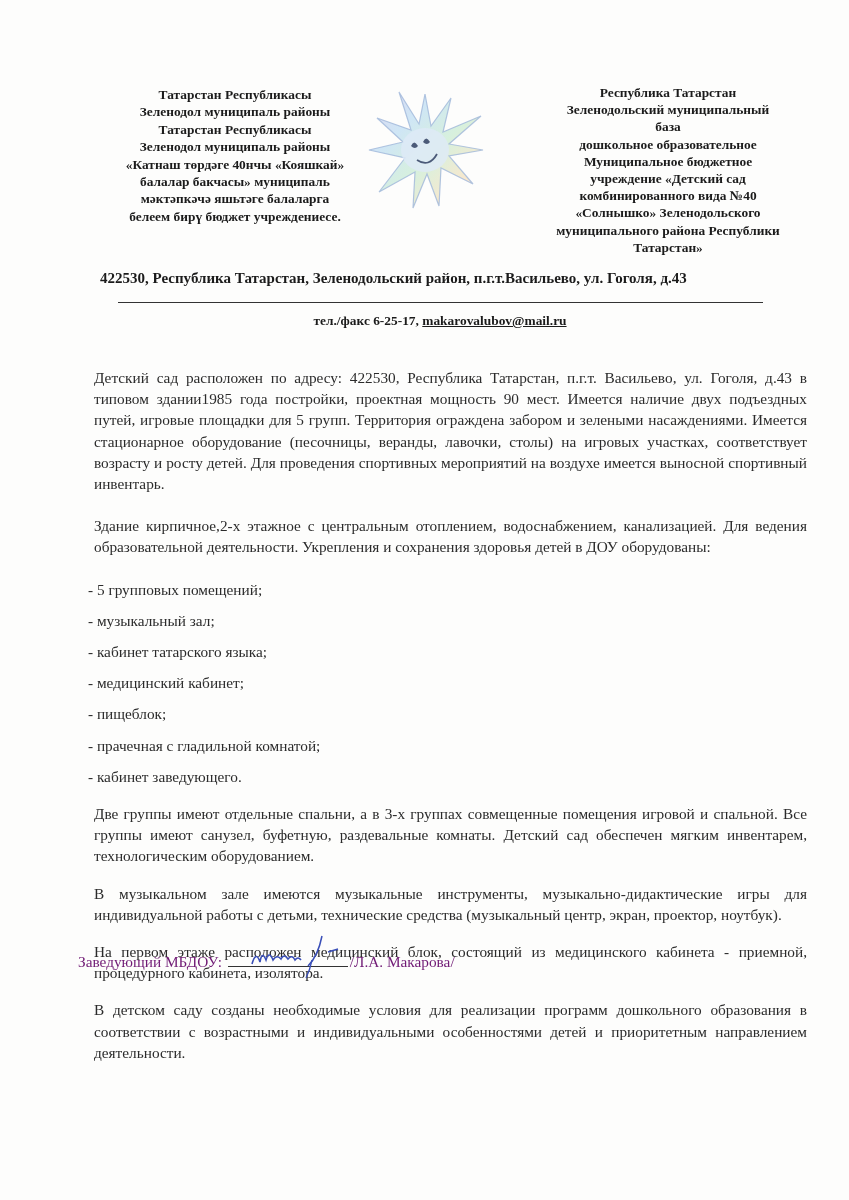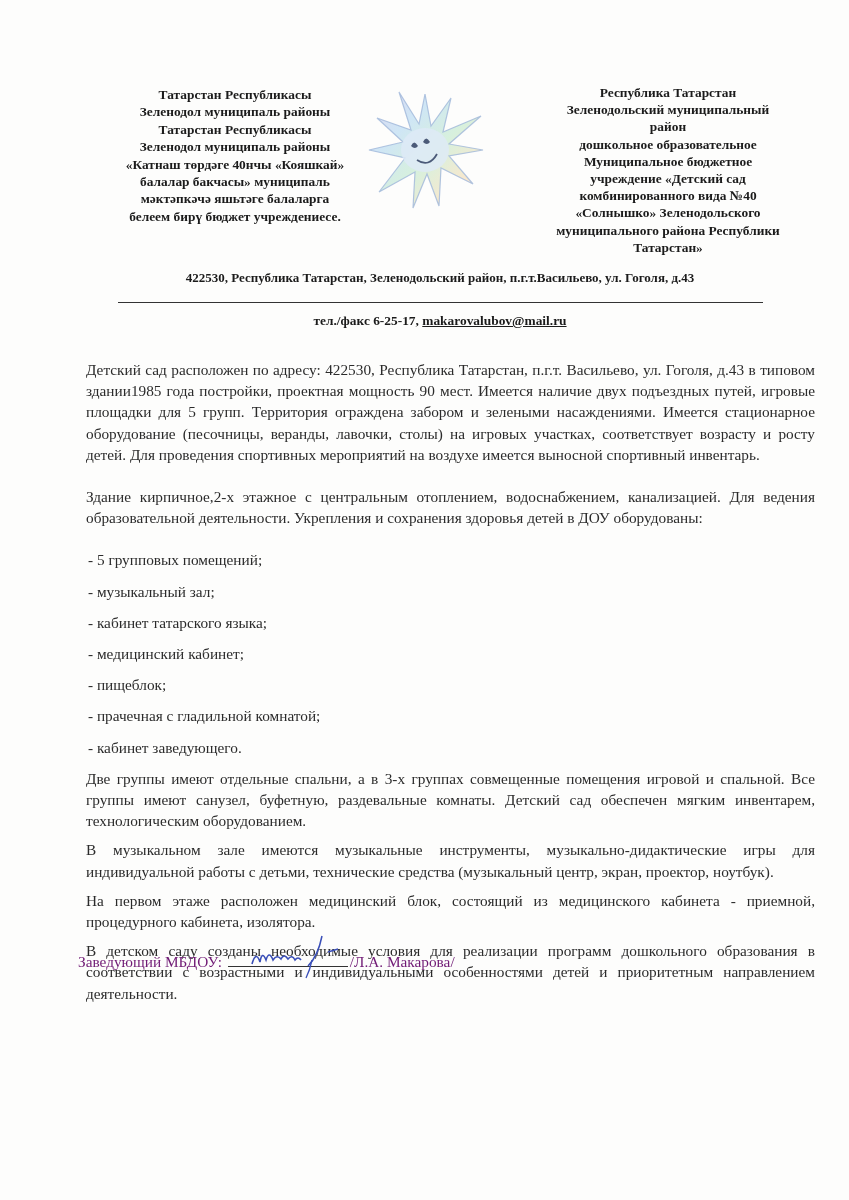--- a/index.html
+++ b/index.html
@@ -20,38 +20,38 @@
   .hdr-right {
     position: absolute; left: 508px; top: 84px; width: 320px;
     text-align: center; font-weight: bold; font-size: 13.4px; line-height: 17.2px; color: #1b1b1b;
   }
   .hdr-left div, .hdr-right div { white-space: nowrap; }
 
   .logo { position: absolute; left: 365px; top: 88px; width: 120px; height: 125px; }
 
   .address-line {
     position: absolute; left: 100px; top: 270px; width: 680px;
-    text-align: center; font-weight: bold; font-size: 13px; color: #1b1b1b; white-space: nowrap;
+    text-align: left; font-weight: bold; font-size: 15px; color: #1b1b1b; white-space: nowrap;
   }
   .rule {
     position: absolute; left: 118px; top: 302px; width: 645px; height: 0;
     border-top: 1.3px solid #333;
   }
   .contact-line {
     position: absolute; left: 100px; top: 313px; width: 680px;
     text-align: center; font-weight: bold; font-size: 13.4px; color: #1b1b1b; white-space: nowrap;
   }
   .contact-line .email { text-decoration: underline; color: #1b1b1b; }
 
   
   .body {
     position: absolute; left: 78px; top: 351px; width: 745px;
     font-size: 15.3px; line-height: 21.2px; color: #2b2b2b;
   }
-  .body p { margin: 8px; text-align: justify; text-align-last: left; }
+  .body p { margin: 16px; text-align: justify; text-align-last: left; }
   .body p.gap { margin-top: 21px; }
   .body ul { list-style: none; margin: 0; padding: 0; }
   .body ul li { margin: 10px; }
 
   .sig {
     position: absolute; left: 78px; top: 952px; font-size: 15.3px; color: #701a75; white-space: nowrap;
   }
   .sig .line {
     display: inline-block; width: 120px; border-bottom: 1px solid #333; height: 14px;
     vertical-align: baseline; position: relative; margin: 0 2px;
@@ -87,21 +87,21 @@
     <polygon points="60,6 66,38 86,10 78,44 116,28 84,56 118,62 84,68 108,96 76,80 74,118 62,86 48,120 50,84 14,104 40,70 4,62 38,54 12,30 46,42 34,4 54,36" fill="url(#sunGrad)" fill-opacity="0.55" stroke="#9fb6d9" stroke-width="1.2" stroke-opacity="0.8"></polygon>
     <ellipse cx="60" cy="62" rx="24" ry="22" fill="#dfeaf7" fill-opacity="0.8"></ellipse>
     <path d="M46 58 q3 -7 7 0 q-3 4 -7 0z" fill="#4b5a78"></path>
     <path d="M58 54 q3 -7 7 0 q-3 4 -7 0z" fill="#4b5a78"></path>
     <path d="M52 72 q12 8 20 -6" stroke="#4b5a78" stroke-width="1.8" fill="none"></path>
   </svg>
 
   <div class="hdr-right">
     <div>Республика Татарстан</div>
     <div>Зеленодольский муниципальный</div>
-    <div>район</div>
+    <div>база</div>
     <div>дошкольное образовательное</div>
     <div>Муниципальное бюджетное</div>
     <div>учреждение «Детский сад</div>
     <div>комбинированного вида №40</div>
     <div>«Солнышко» Зеленодольского</div>
     <div>муниципального района Республики</div>
     <div>Татарстан»</div>
   </div>
 
   <div class="address-line">422530, Республика Татарстан, Зеленодольский район, п.г.т.Васильево, ул. Гоголя, д.43</div>

